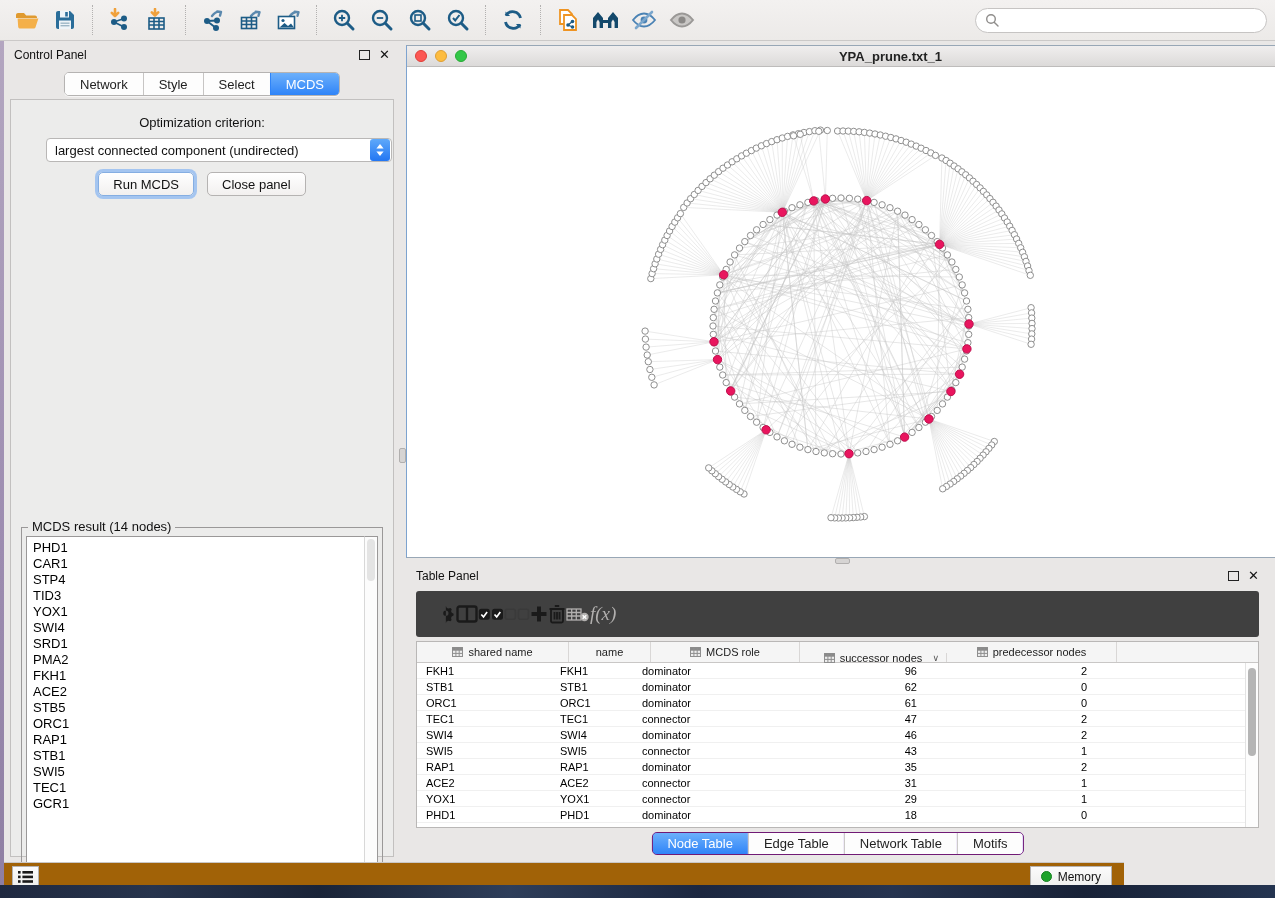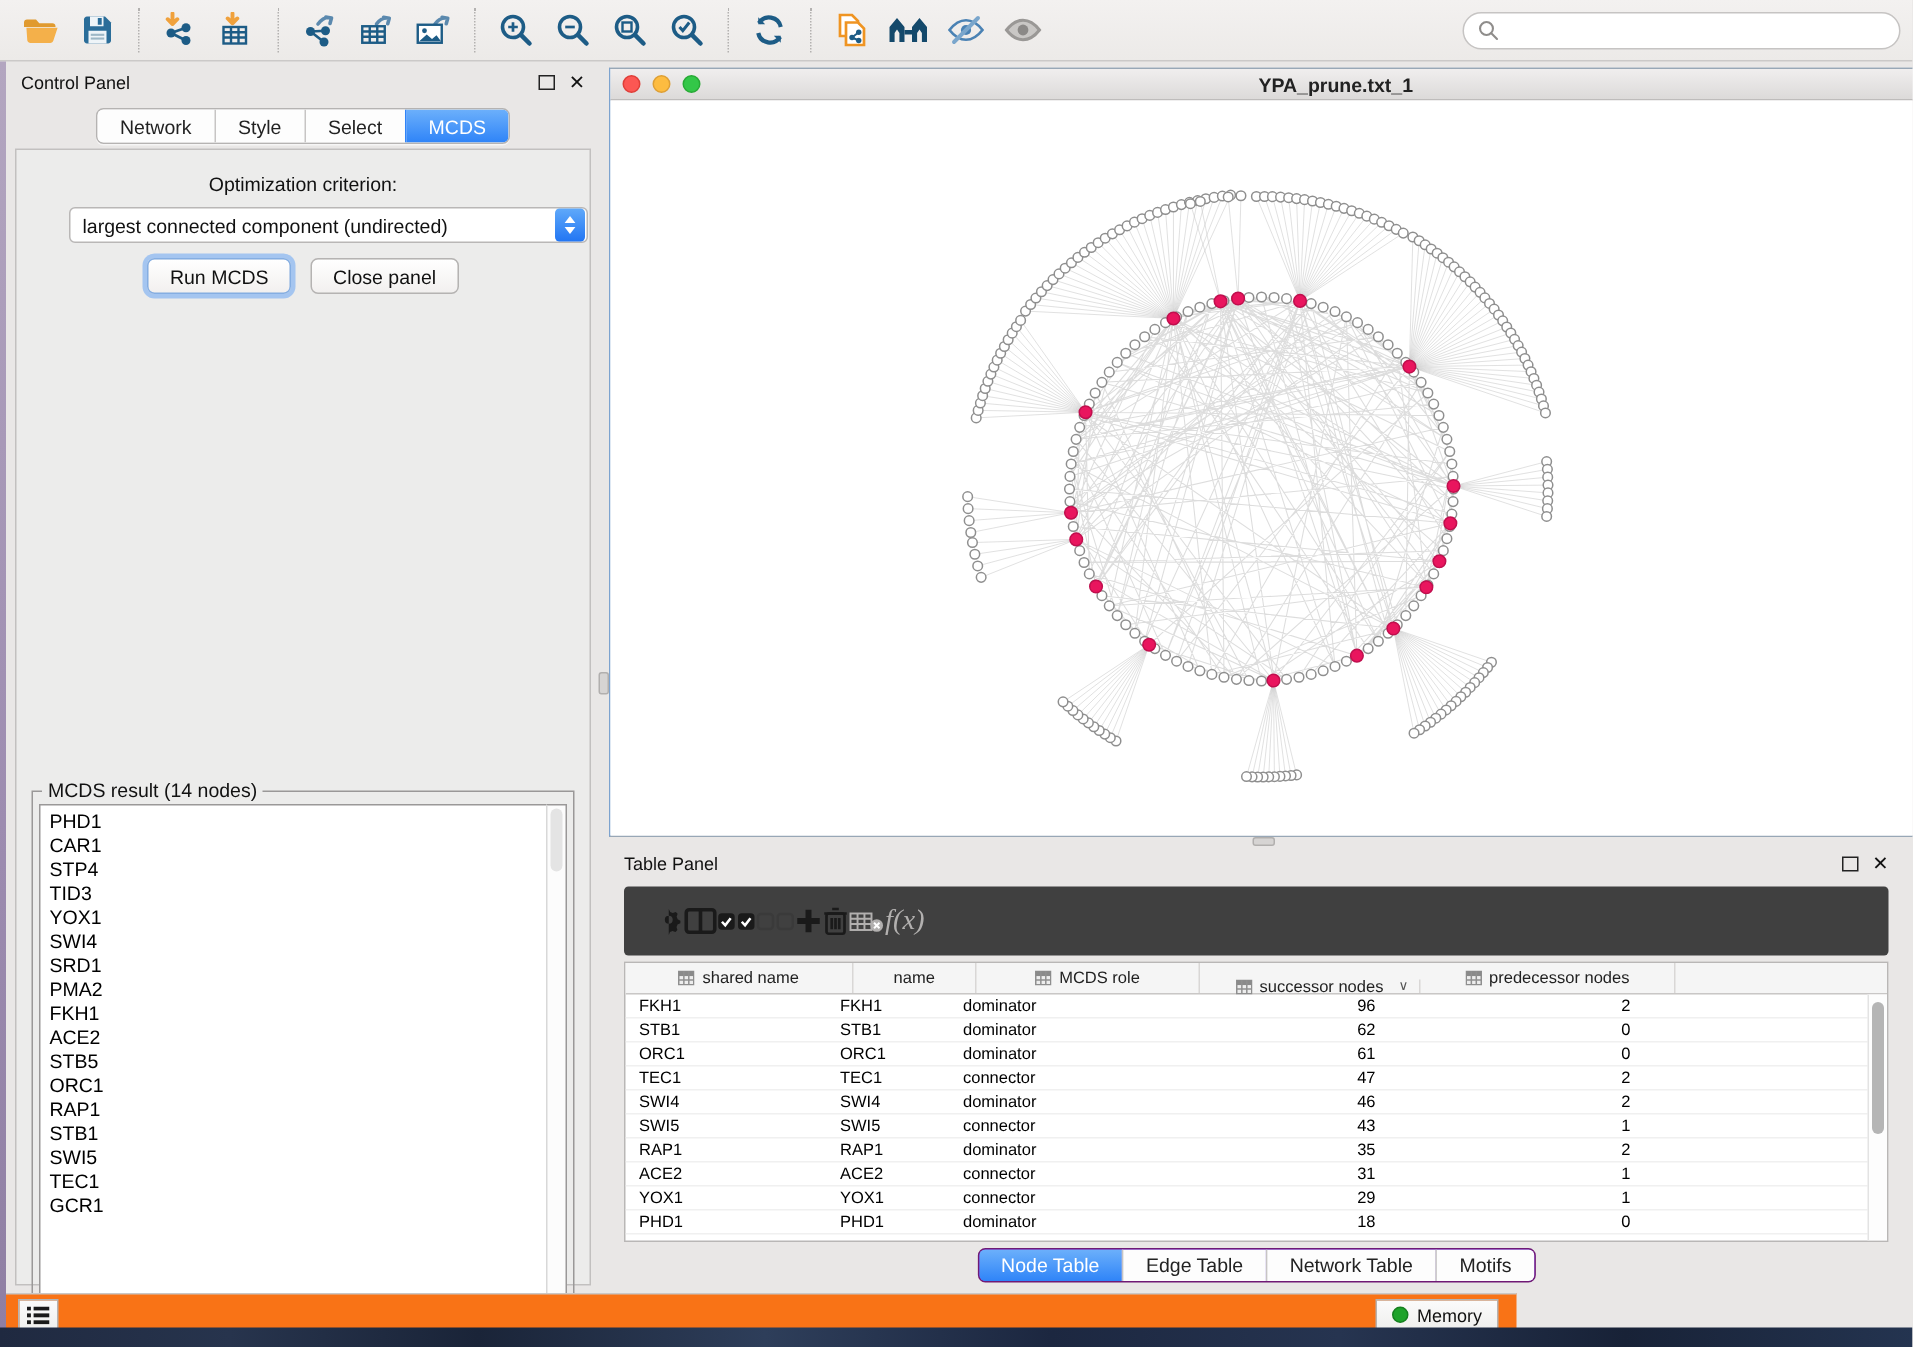--- a/index.html
+++ b/index.html
@@ -104,22 +104,22 @@
   .td { font-size:11px; color:#000; line-height:16px; white-space:nowrap; overflow:hidden; flex:0 0 auto; }
   .td.left { text-align:left; padding-left:9px; }
   .td.right { text-align:right; padding-right:12px; }
   .tbl-scroll { position:absolute; right:0; top:21px; bottom:0; width:13px; background:#fdfdfd;
     border-left:1px solid #e3e3e3; }
   .tbl-thumb { position:absolute; left:2px; width:8px; top:5px; height:88px;
     background:#b5b5b5; border-radius:4px; }
   .tp-tabs { position:absolute; left:50%; transform:translateX(-50%); top:269px;
     display:flex; border:1px solid #701a75; border-radius:5px; background:#8b5cf6; height:23px; overflow:hidden; }
   
-  .status-bar { position:absolute; left:0; top:862px; width:1011px; height:24px;
-    background:#f97316; border-top:1px solid #c9c7c6; }
+  .status-bar { position:absolute; left:0; top:862px; width:1124px; height:24px;
+    background:#a16207; border-top:1px solid #c9c7c6; }
   .list-btn { position:absolute; left:12px; top:3px; width:27px; height:21px;
     background:linear-gradient(180deg,#fbfbfb,#efefee); border:1px solid #b5b3b2;
     display:flex; align-items:center; justify-content:center; }
   .memory-btn { position:absolute; right:12px; top:3px; height:21px; padding:0 10px;
     background:linear-gradient(180deg,#fbfbfb,#efefee); border:1px solid #b5b3b2;
     display:flex; align-items:center; gap:6px; font-size:12px; color:#111; }
   .mem-dot { width:11px; height:11px; border-radius:50%; background:#1ea32b; border:1px solid #158020; }
   svg { display:block; }
 </style>
 </head>

